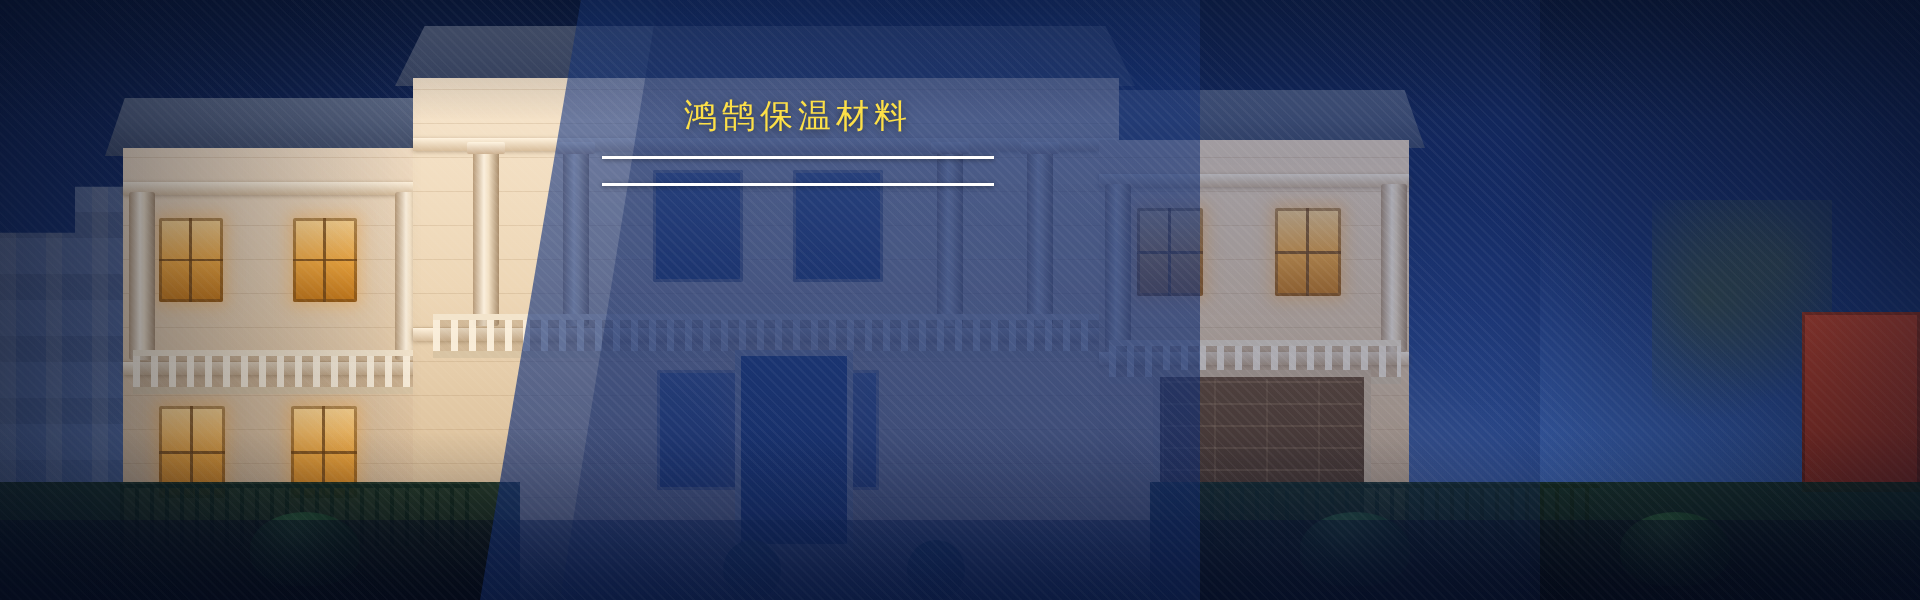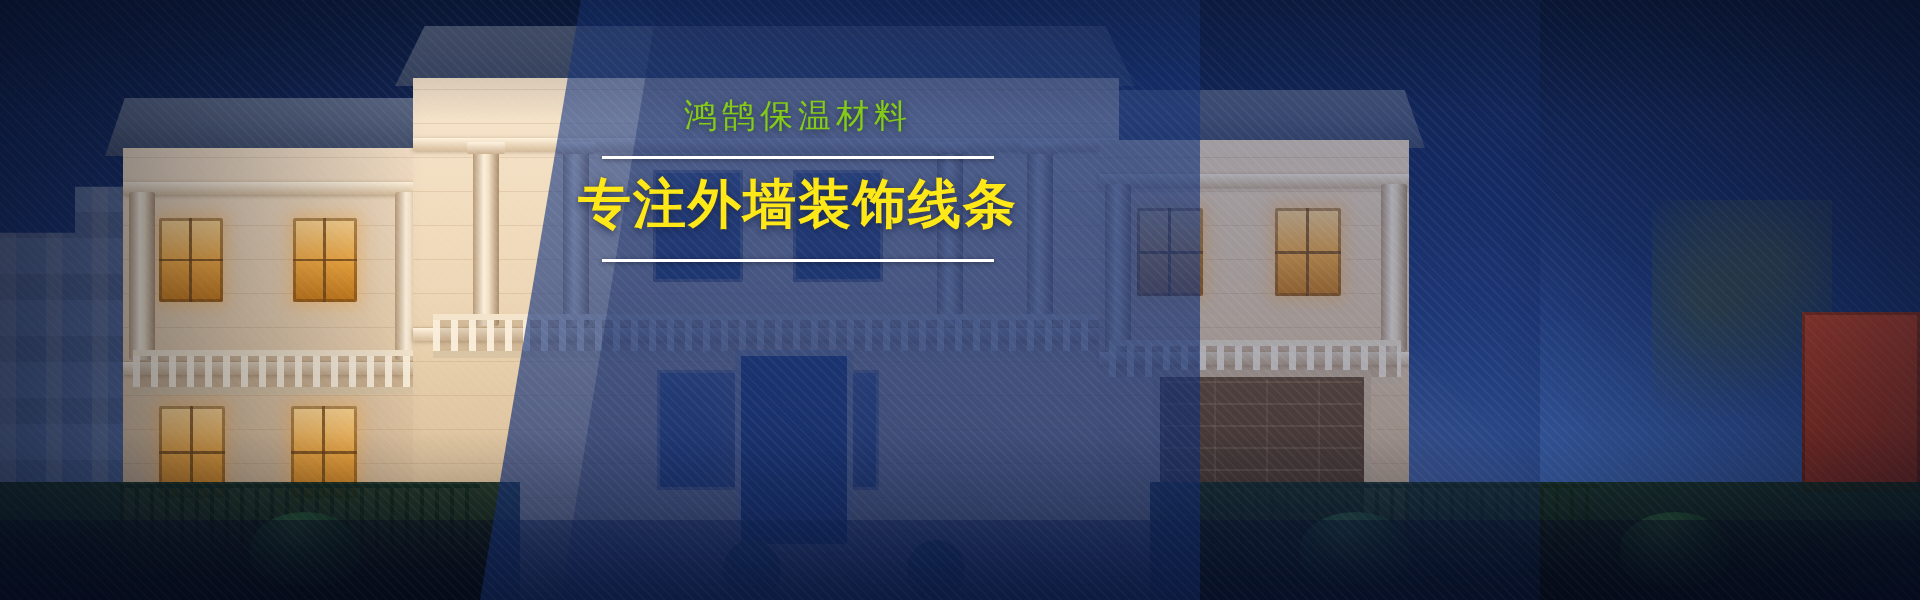--- a/index.html
+++ b/index.html
@@ -185,21 +185,21 @@
       linear-gradient(90deg, rgba(6,14,34,.55) 0%, rgba(6,14,34,0) 22%, rgba(6,14,34,0) 78%, rgba(6,14,34,.50) 100%),
       linear-gradient(180deg, rgba(6,14,34,.35) 0%, rgba(6,14,34,0) 20%, rgba(6,14,34,0) 72%, rgba(6,14,34,.45) 100%);
   }
 
   
   .copy{
     position:absolute; left:578px; top:95px; width:440px;
     text-align:center; z-index:40;
   }
   .brand{
-    font-size:33px; letter-spacing:5px; color:#84cc16; font-weight:400;
+    font-size:33px; letter-spacing:5px; color:#fde047; font-weight:400;
     text-shadow:0 2px 10px rgba(0,0,0,.55);
     line-height:1.25; white-space:nowrap;
   }
   .rule{
     width:392px; height:3px; margin:20px auto 0;
     background:#ffffff; box-shadow:0 1px 5px rgba(0,0,0,.45);
   }
   .headline{ margin-top:14px; }
   .hl{
     font-size:53px; font-weight:bold; color:#ffe818; letter-spacing:2px;
@@ -295,19 +295,18 @@
   <div class="angled"></div>
   <div class="angled2"></div>
   <div class="hatch"></div>
   <div class="vig"></div>
 
   <div class="copy">
     <div class="brand">鸿鹄保温材料</div>
     <div class="rule"></div>
 
     <div class="headline">
-      <div class="hl">专注外墙装饰线条</div>
     </div>
 
     <div class="rule2"></div>
   </div>
 
 </div>
 
 </body></html>

